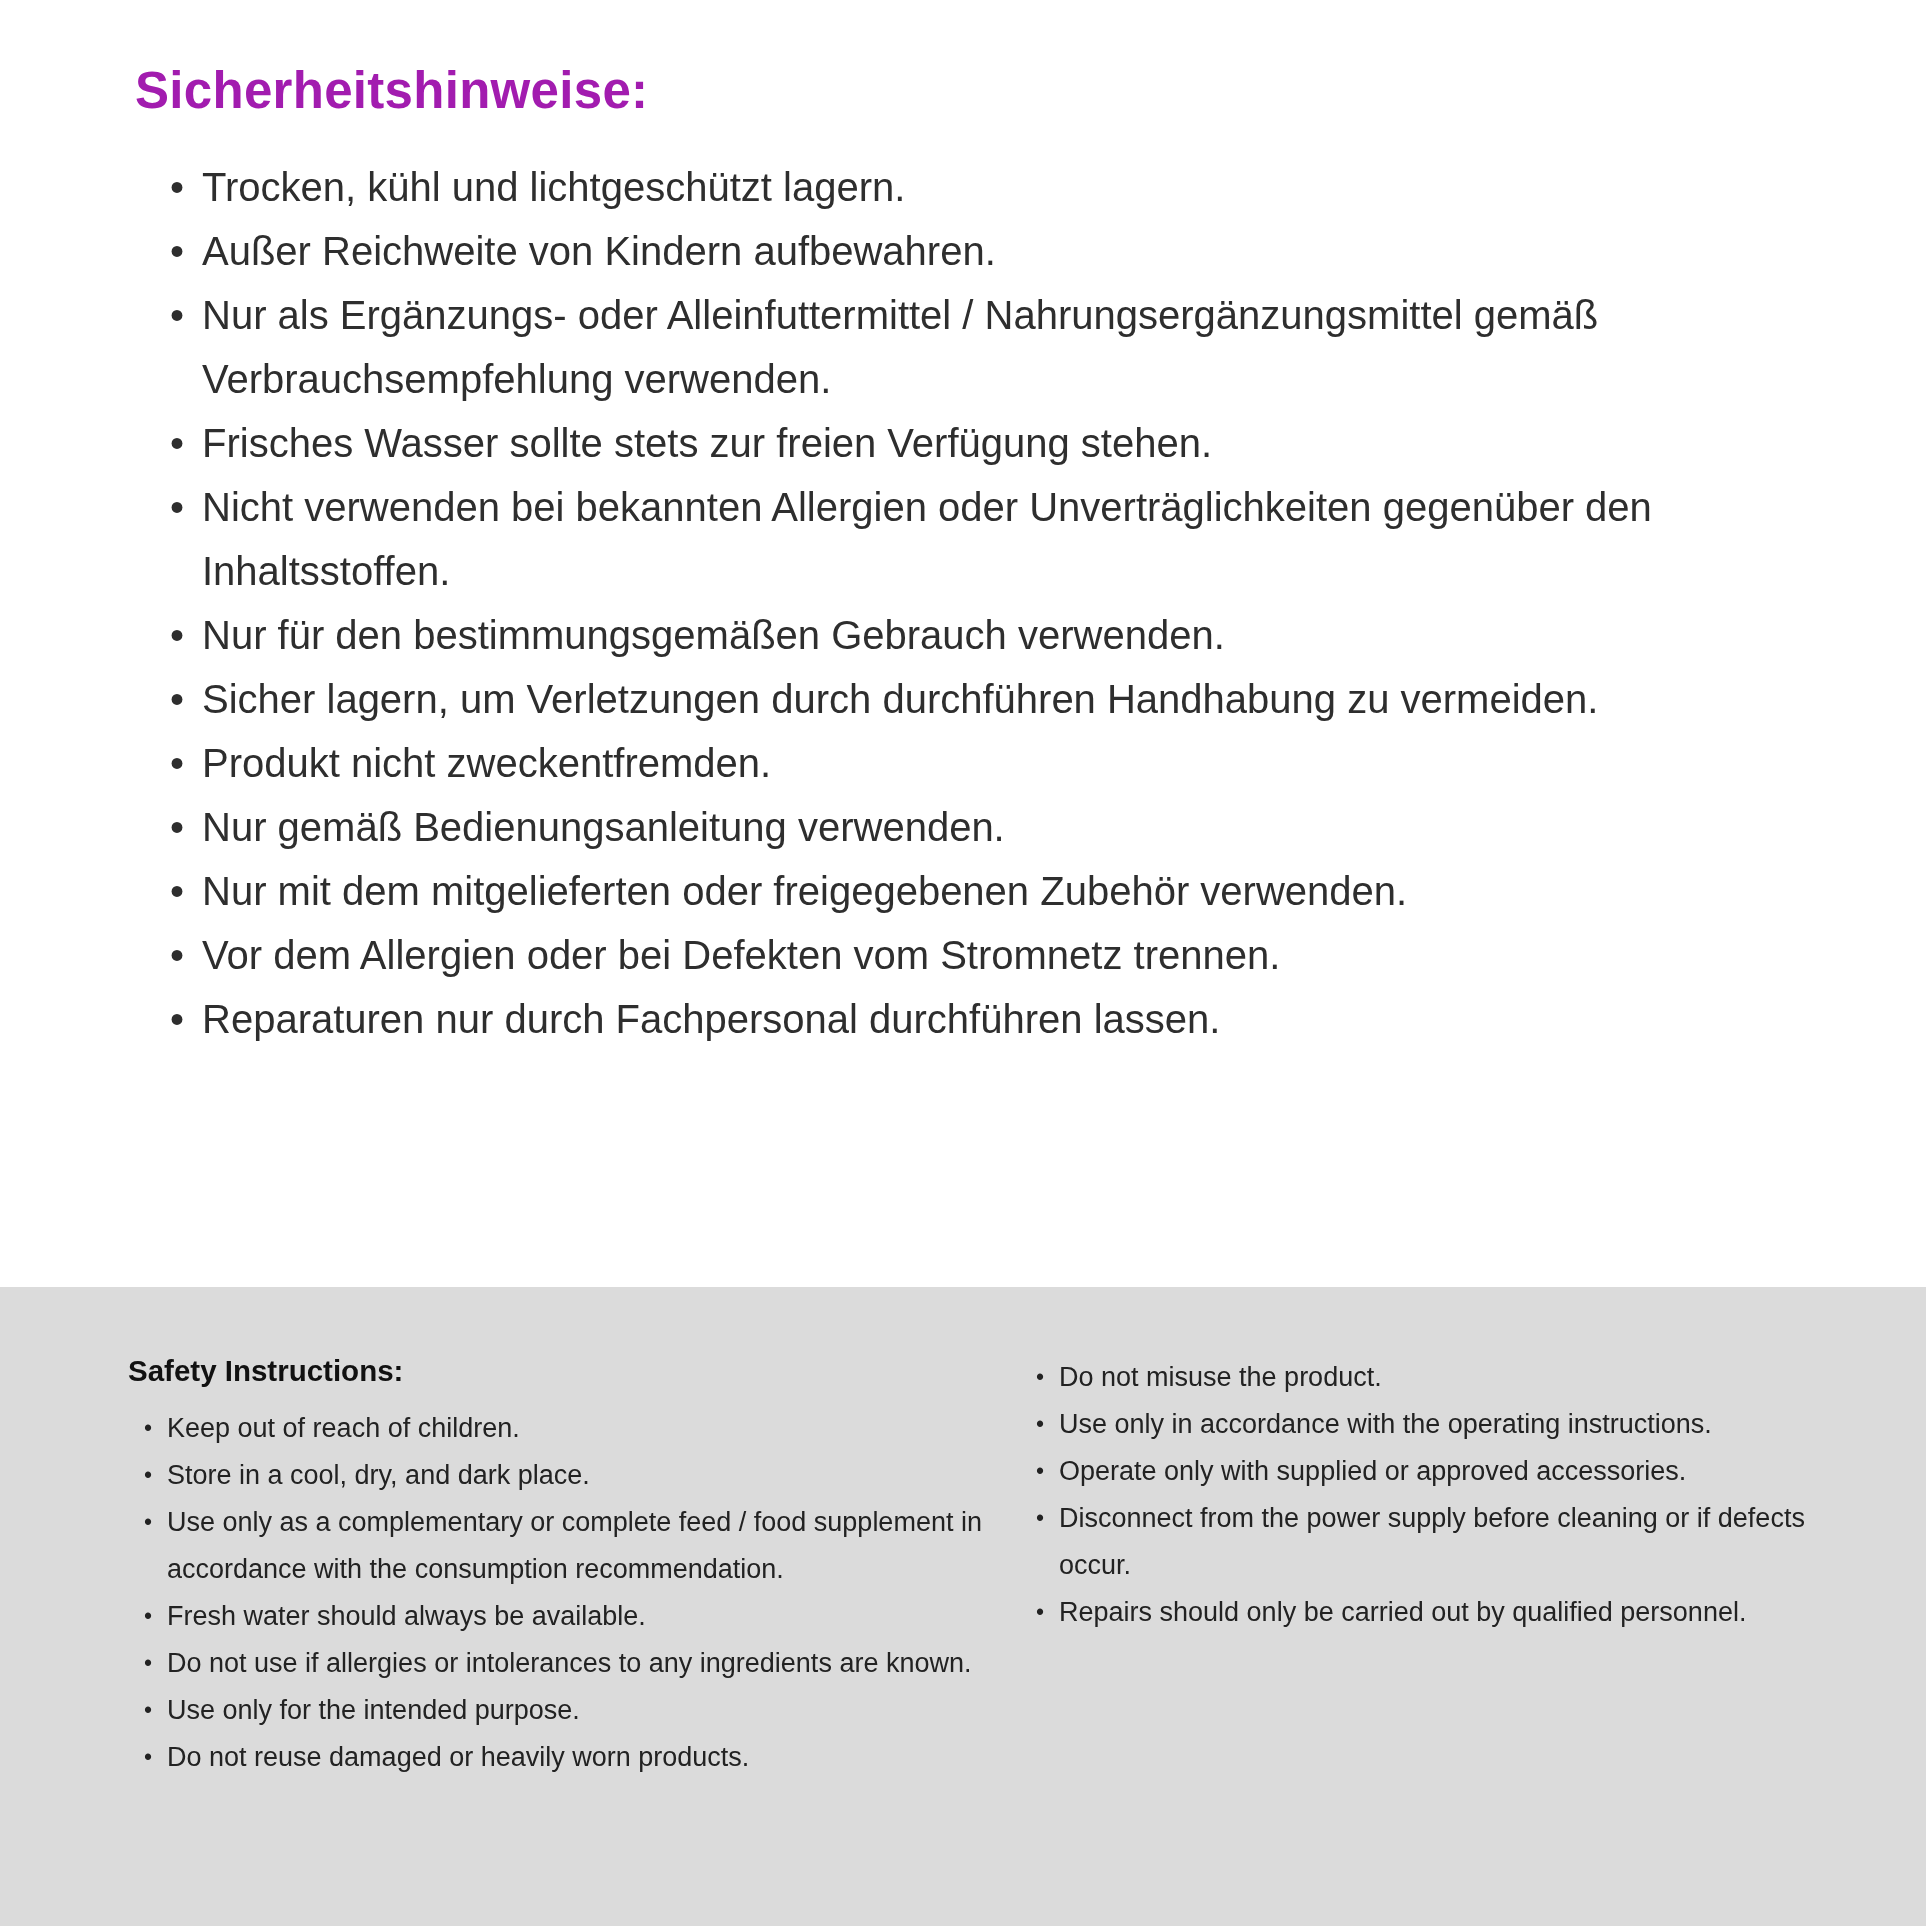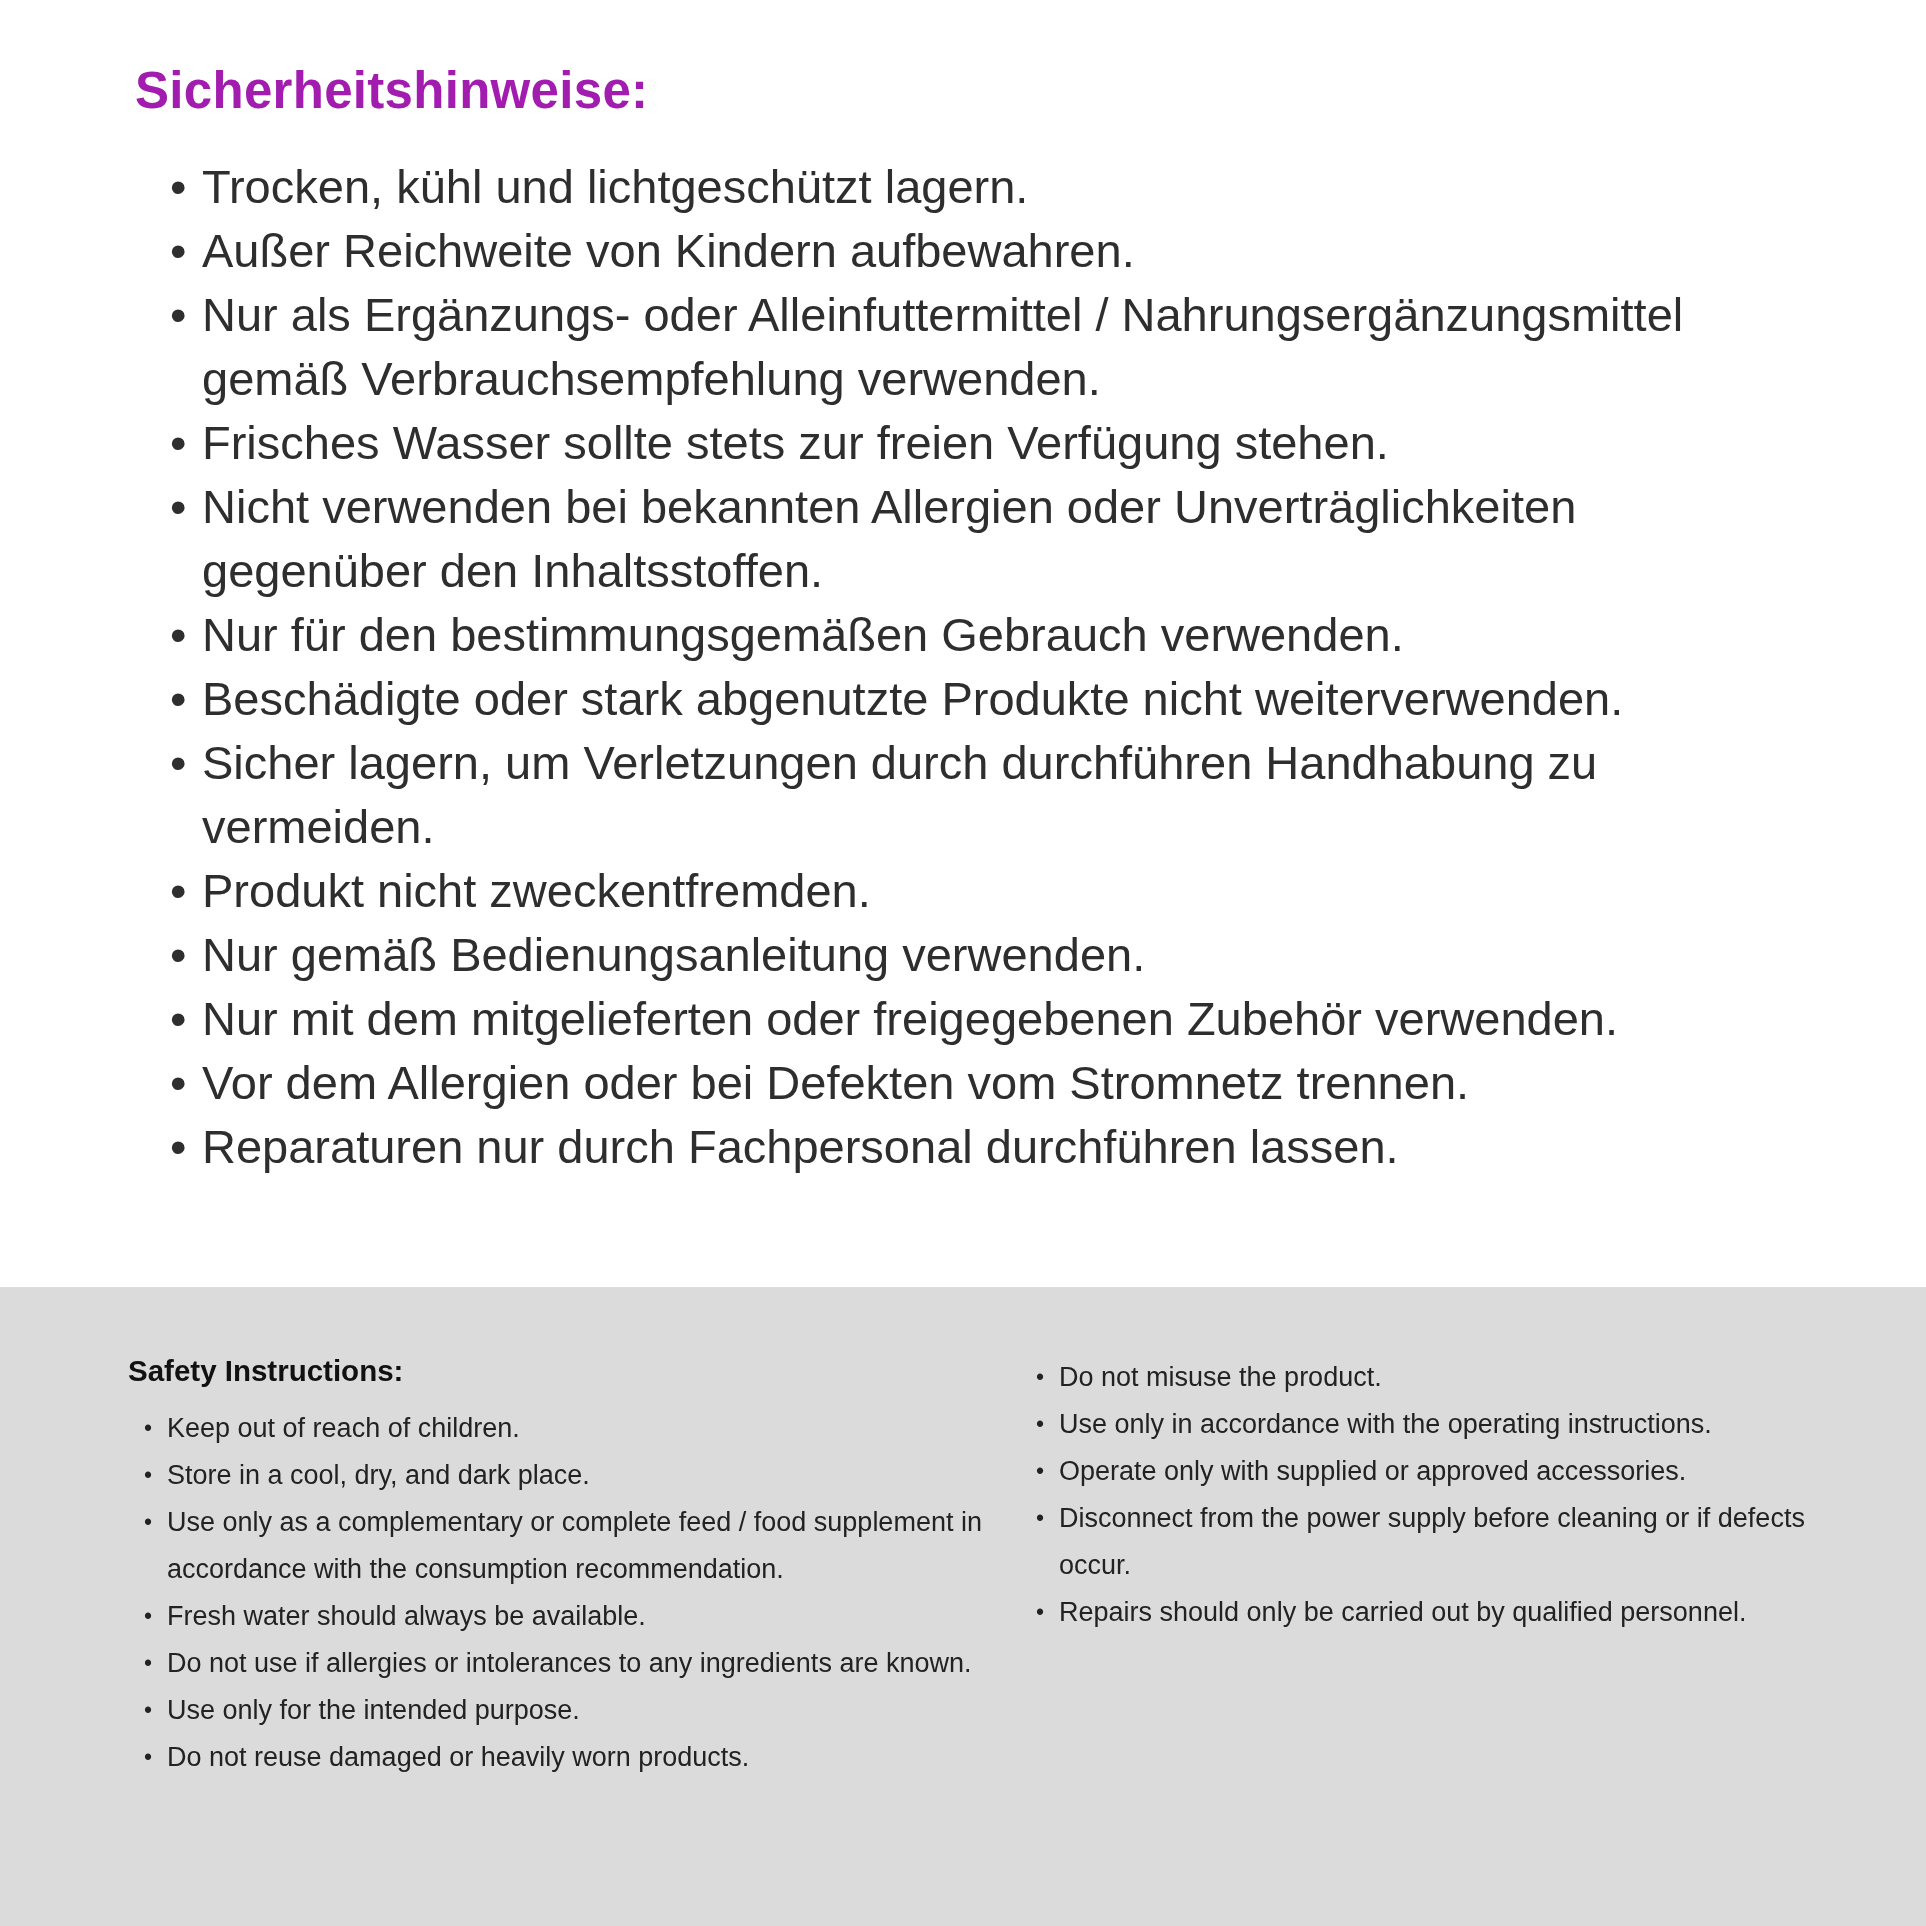--- a/index.html
+++ b/index.html
@@ -31,21 +31,21 @@
   }
   .de-list {
     list-style: none;
     margin: 0;
     padding: 0 0 0 35px;
     max-width: 1644px;
   }
   .de-list li {
     position: relative;
     padding-left: 32px;
-    font-size: 47px;
+    font-size: 40px;
     line-height: 64px;
     color: #2e2e2e;
   }
   .de-list li::before {
     content: "\2022";
     position: absolute;
     left: 0;
     color: #2e2e2e;
   }
 
@@ -94,21 +94,20 @@
 
   <section class="de-section">
     <h1 class="de-title">Sicherheitshinweise:</h1>
     <ul class="de-list">
       <li>Trocken, kühl und lichtgeschützt lagern.</li>
       <li>Außer Reichweite von Kindern aufbewahren.</li>
       <li>Nur als Ergänzungs- oder Alleinfuttermittel / Nahrungsergänzungsmittel gemäß Verbrauchsempfehlung verwenden.</li>
       <li>Frisches Wasser sollte stets zur freien Verfügung stehen.</li>
       <li>Nicht verwenden bei bekannten Allergien oder Unverträglichkeiten gegenüber den Inhaltsstoffen.</li>
       <li>Nur für den bestimmungsgemäßen Gebrauch verwenden.</li>
-      <li>Beschädigte oder stark abgenutzte Produkte nicht weiterverwenden.</li>
       <li>Sicher lagern, um Verletzungen durch durchführen Handhabung zu vermeiden.</li>
       <li>Produkt nicht zweckentfremden.</li>
       <li>Nur gemäß Bedienungsanleitung verwenden.</li>
       <li>Nur mit dem mitgelieferten oder freigegebenen Zubehör verwenden.</li>
       <li>Vor dem Allergien oder bei Defekten vom Stromnetz trennen.</li>
       <li>Reparaturen nur durch Fachpersonal durchführen lassen.</li>
     </ul>
   </section>
 
   <section class="en-section">

